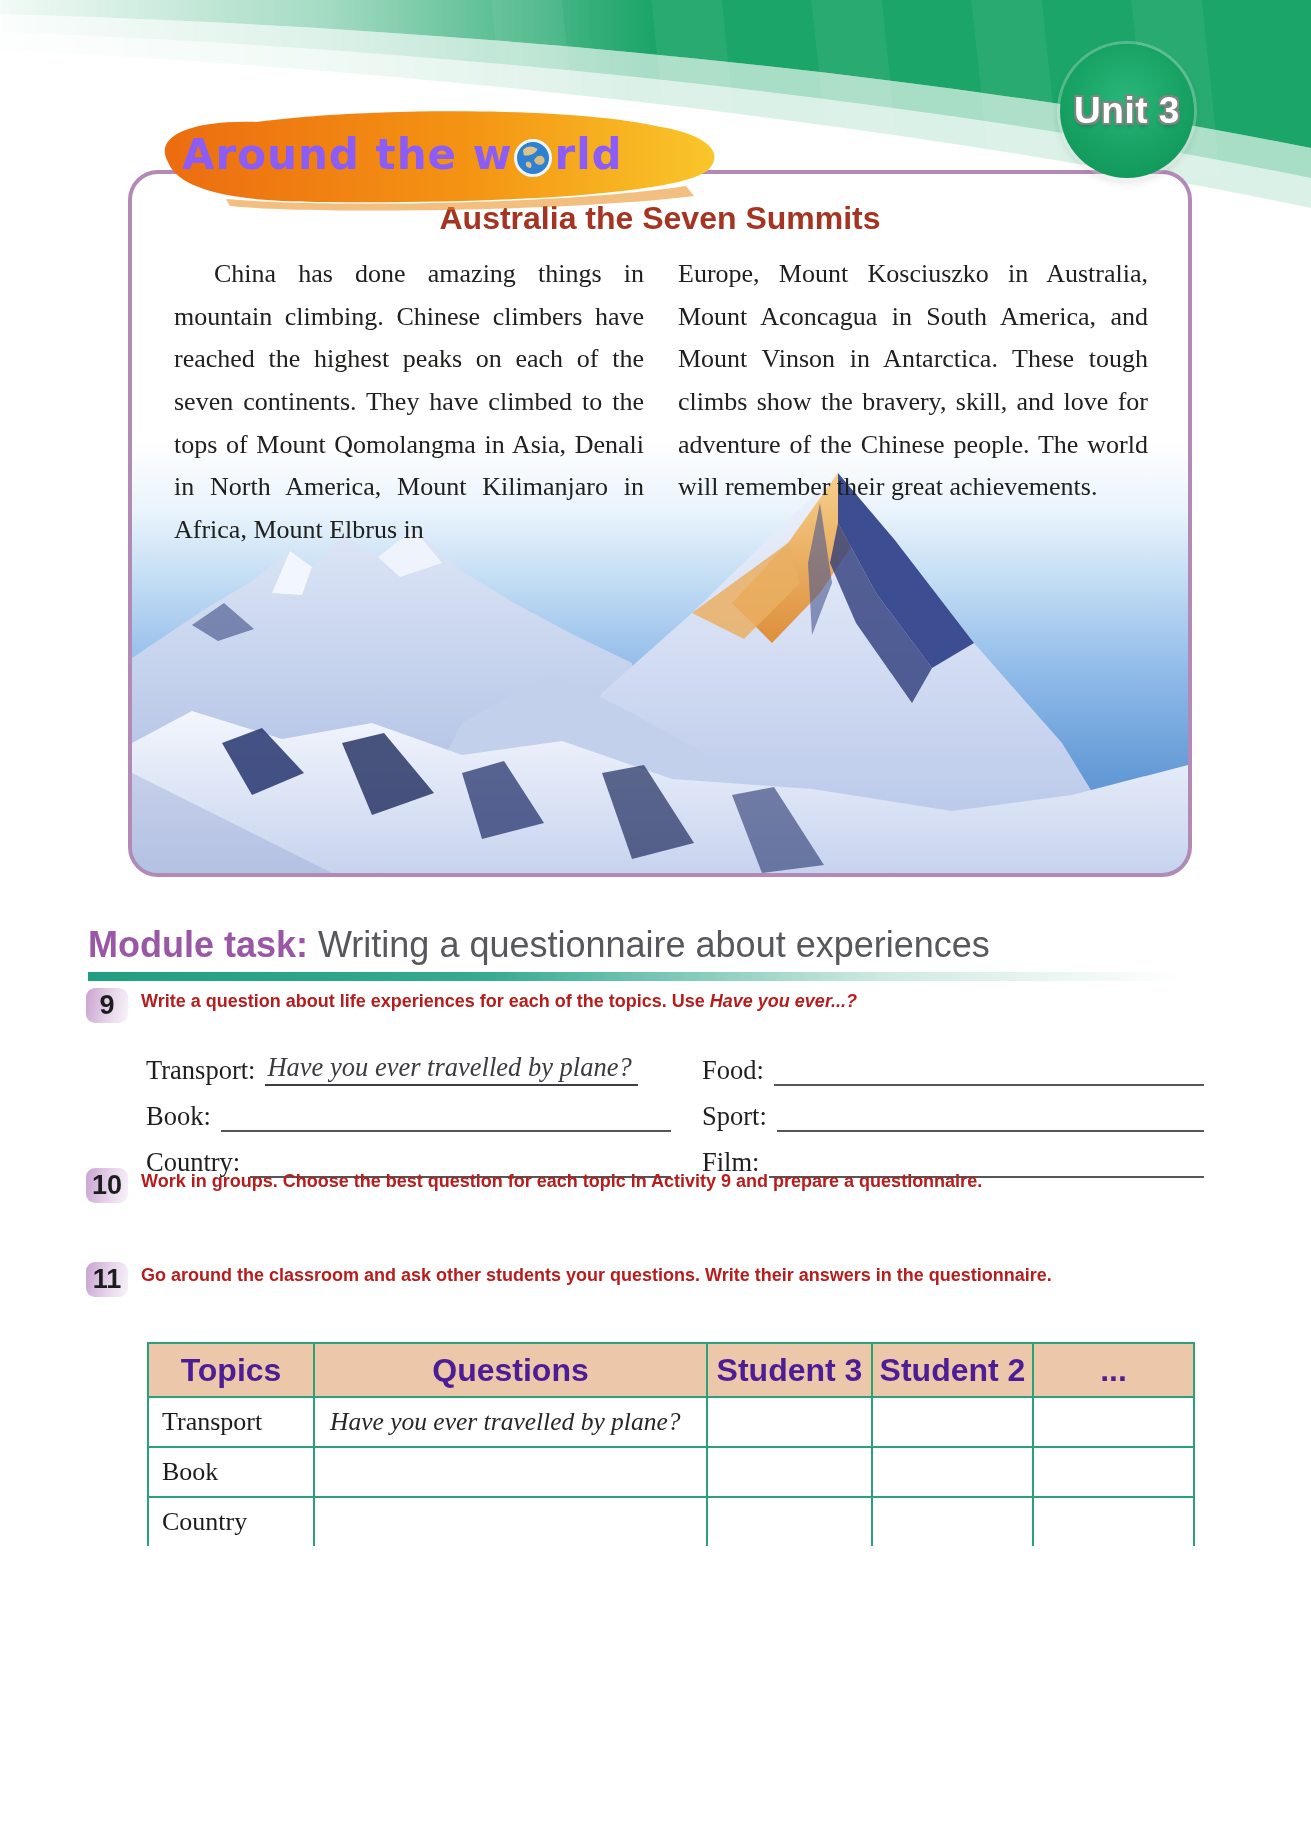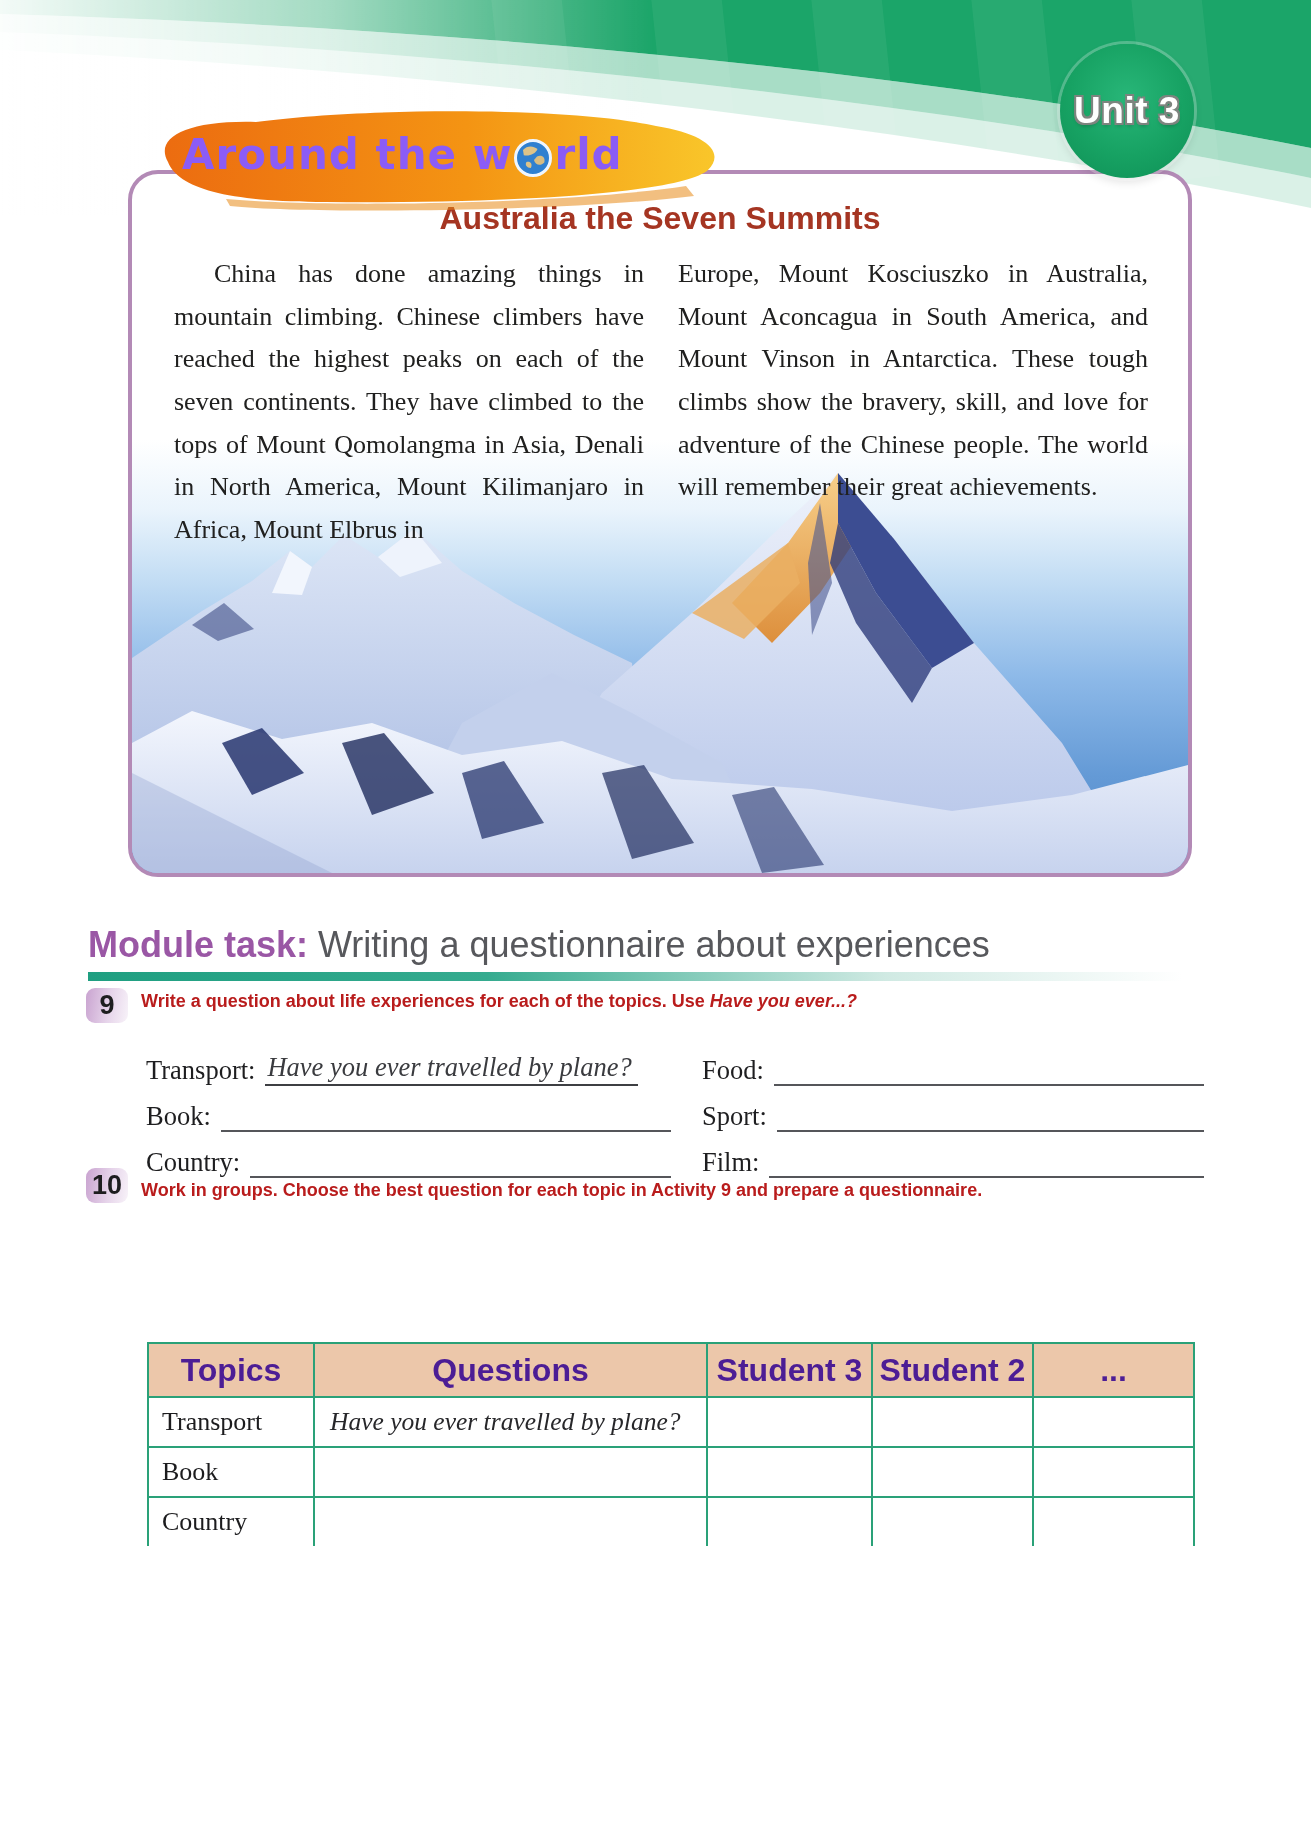--- a/index.html
+++ b/index.html
@@ -46,21 +46,21 @@
   
   .activity{position:absolute;display:flex;align-items:flex-start;gap:13px;z-index:1;}
   .badge{min-width:42px;height:35px;border-radius:9px;display:flex;align-items:center;justify-content:center;
       background:linear-gradient(100deg,#c9a3d0 0%,#e6d4ea 55%,#f8f3f9 100%);
       color:#1d1d1f;font-weight:bold;font-size:27px;flex:0 0 auto;}
   .atext{font-weight:bold;font-size:18px;color:#b91c1c;line-height:1.45;width:1115px;}
   .nowrap{white-space:nowrap;width:auto;}
   .atext em{font-style:italic;}
 
   .act9{left:86px;top:988px;}
-  .act10{left:86px;top:1168px;align-items:flex-end;}
+  .act10{left:86px;top:1168px;}
   .act11{left:86px;top:1262px;}
   .act12{left:86px;top:1668px;}
 
   
   .fillins{position:absolute;left:146px;top:1040px;width:1058px;z-index:1;
       font-family:"Liberation Serif",serif;font-size:26.5px;color:#1e1e20;}
   .fi-row{display:flex;align-items:flex-end;height:46px;}
   .fi-col-l{position:absolute;left:0;width:525px;}
   .fi-col-r{position:absolute;left:556px;width:502px;}
   .fi-label{white-space:nowrap;padding-right:10px;}
@@ -227,20 +227,24 @@
         <span class="fi-line"></span>
       </div>
     </div>
   </div>
 
   <div class="activity act10">
     <div class="badge">10</div>
     <div class="atext">Work in groups. Choose the best question for each topic in Activity 9 and prepare a questionnaire.</div>
   </div>
 
+  <div class="activity act11">
+    <div class="badge">11</div>
+    <div class="atext">Go around the classroom and ask other students your questions. Write their answers in the questionnaire.</div>
+  </div>
 
   <table class="qtable">
     <colgroup>
       <col class="col-topics">
         <col class="col-questions">
         <col class="col-s1">
         <col class="col-s2">
         <col class="col-more">
     </colgroup>
     <thead>

